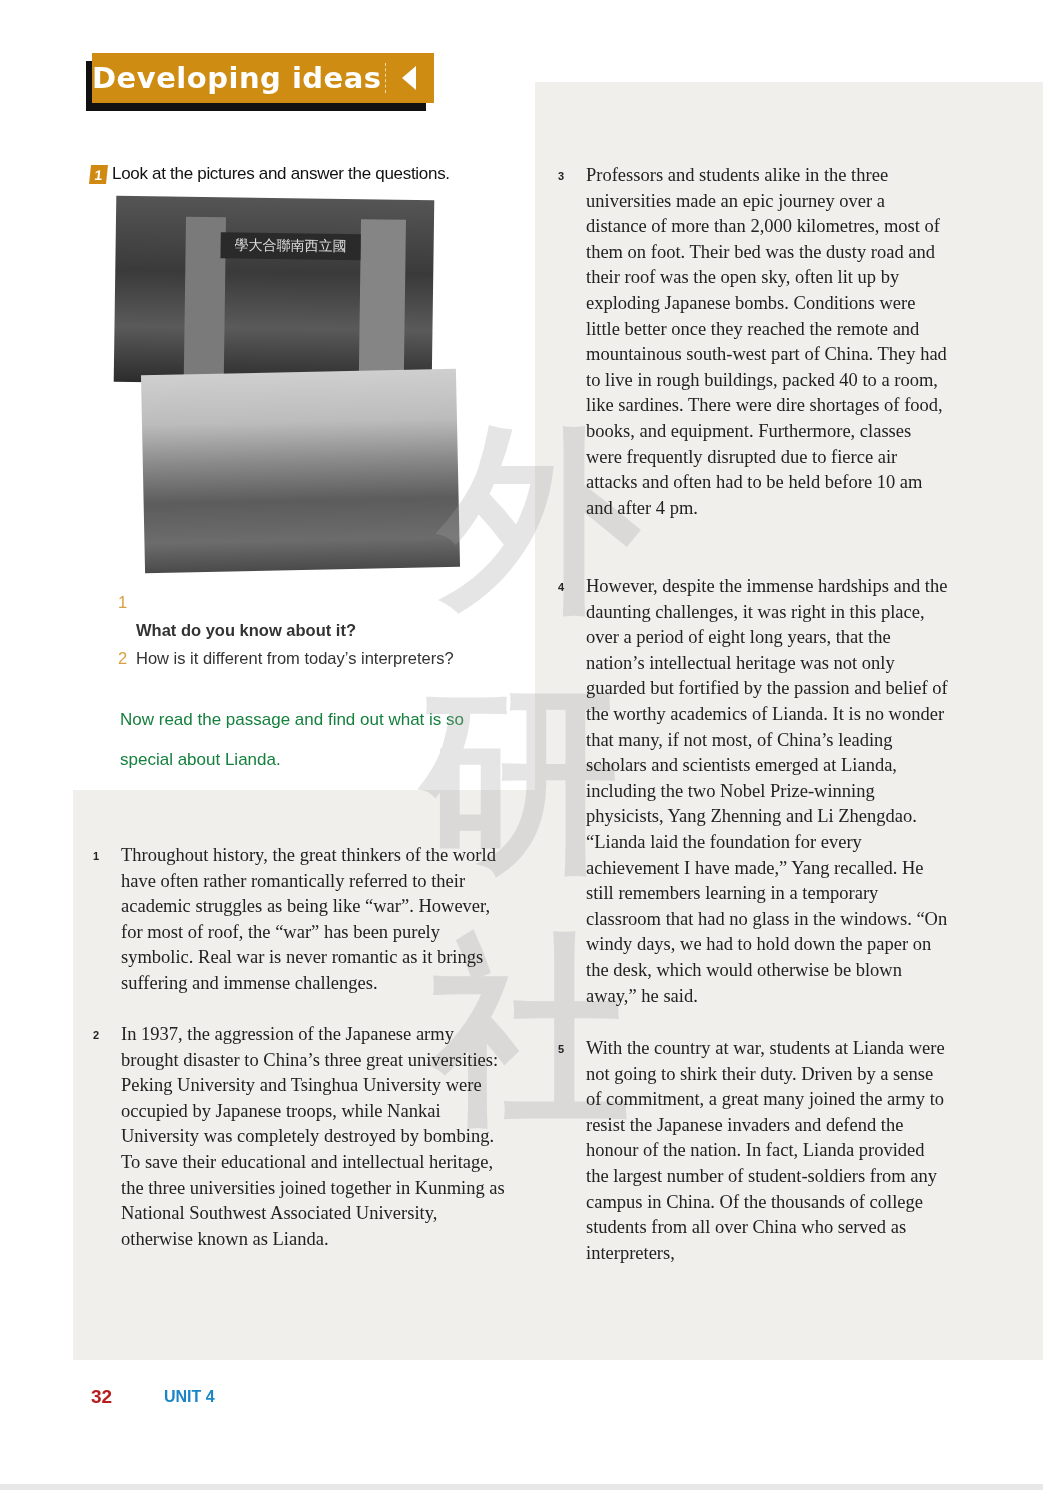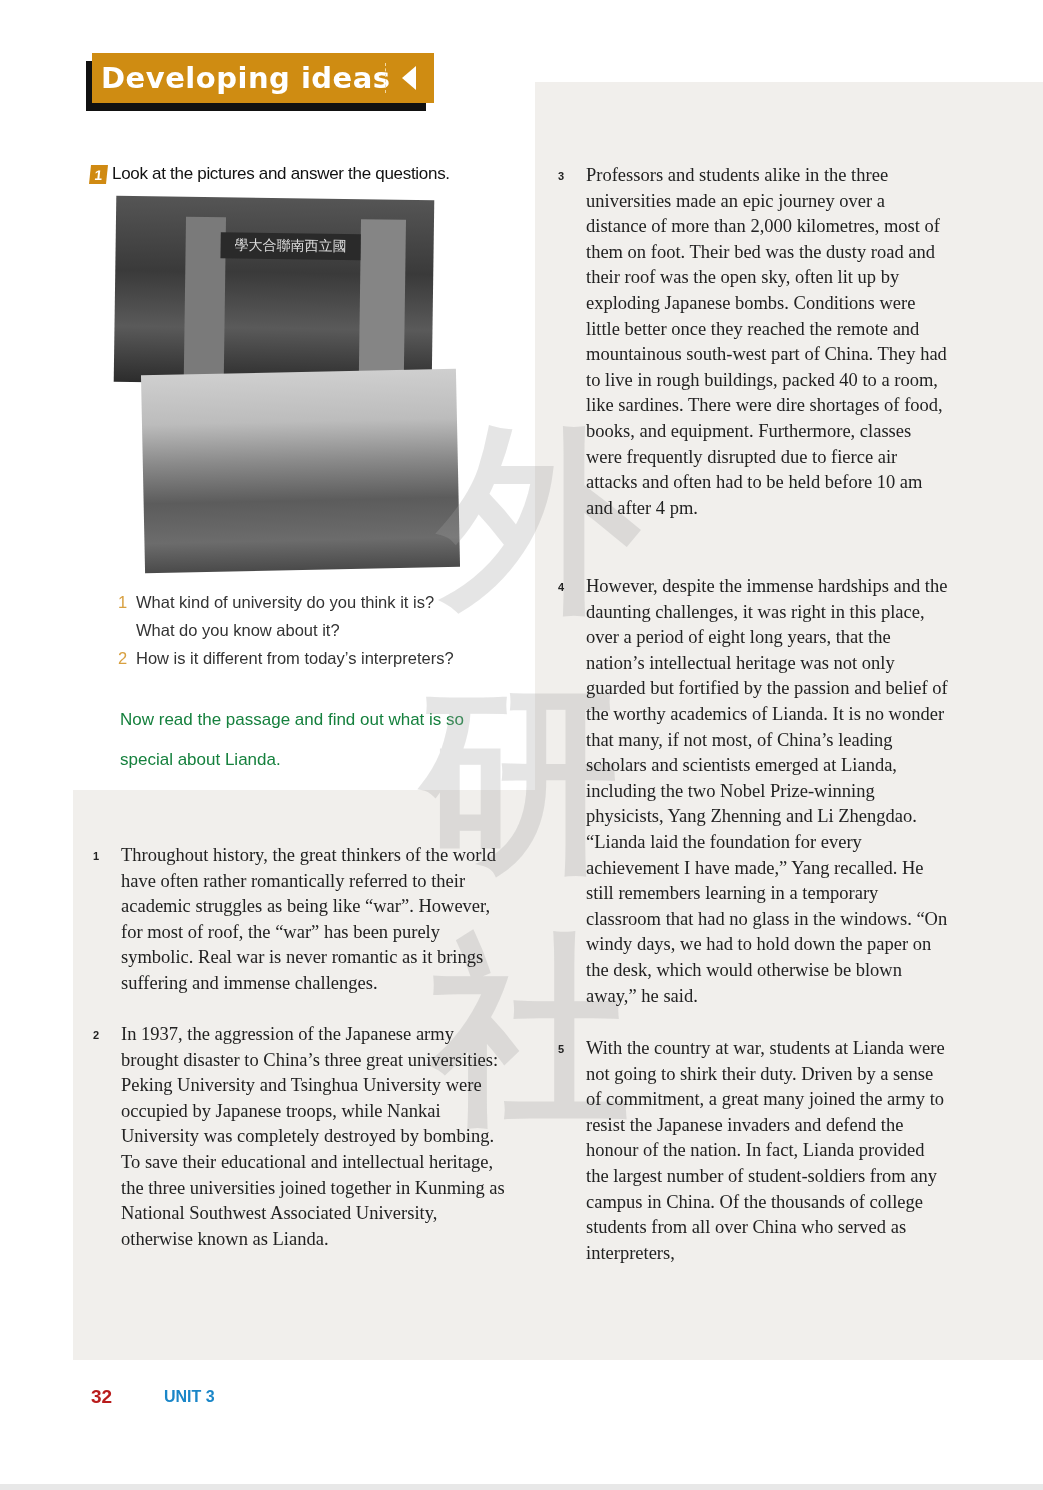--- a/index.html
+++ b/index.html
@@ -26,21 +26,21 @@
     .section-header {
       position: absolute; left: 86px; top: 53px;
     }
     .section-header .shadow {
       position: absolute; left: 0; top: 8px; width: 340px; height: 50px; background: #111;
     }
     .section-header .label {
       position: absolute; left: 6px; top: 0; width: 342px; height: 50px; background: #cf8c12;
       display: flex; align-items: center; color: #fff;
       font-family: "DejaVu Sans", sans-serif; font-weight: bold; font-size: 29px; letter-spacing: 0.5px;
-      box-sizing: border-box; padding-left: 9px;
+      box-sizing: border-box; 
     }
     .section-header .divider {
       position: absolute; left: 299px; top: 10px; height: 30px; border-left: 1px dashed #f3d9a5;
     }
     .section-header .arrow {
       position: absolute; left: 316px; top: 13px; width: 0; height: 0;
       border-top: 12px solid transparent; border-bottom: 12px solid transparent; border-right: 14px solid #fff;
     }
     .activity {
       position: absolute; left: 90px; top: 164px; display: flex; align-items: center;
@@ -63,21 +63,21 @@
     .photo-1 .pillar-l { position: absolute; left: 70px; top: 20px; width: 40px; height: 170px; background: #7a7a7a; }
     .photo-1 .pillar-r { position: absolute; left: 245px; top: 20px; width: 45px; height: 170px; background: #858585; }
     .photo-2 {
       position: absolute; left: 143px; top: 372px; width: 315px; height: 198px;
       background: linear-gradient(180deg, #cfcfcf 0%, #bcbcbc 25%, #8a8a8a 45%, #5c5c5c 65%, #6c6c6c 85%, #4a4a4a 100%);
       transform: rotate(-1.2deg);
     }
     .questions { position: absolute; left: 118px; top: 588px; font-size: 16.5px; color: #333; line-height: 28px; }
     .questions .q { display: flex; }
     .questions .num { color: #d8a040; width: 18px; }
-    .questions .cont { padding-left: 18px; }
+    .questions .cont { padding-left: 18px; font-weight: bold; }
     .lead { position: absolute; left: 120px; top: 700px; width: 390px; font-size: 17px; color: #15803d; line-height: 40px; }
     .para {
       position: absolute; font-family: "Liberation Serif", serif; font-size: 18.5px; line-height: 25.6px; color: #222;
     }
     .para .pnum {
       position: absolute; left: -28px; top: 1px; font-family: "Liberation Sans", sans-serif; font-size: 11px; font-weight: bold; color: #222;
     }
     .footer-page { position: absolute; left: 91px; top: 1386px; font-size: 19px; font-weight: bold; color: #b91c1c; }
     .footer-unit { position: absolute; left: 164px; top: 1388px; font-size: 16px; font-weight: bold; color: #1a86c8; }
   </style>
@@ -105,21 +105,20 @@
 <div class="photo-1">
   <div class="pillar-l"></div>
   <div class="pillar-r"></div>
   <div class="gate-sign">學大合聯南西立國</div>
 </div>
 <div class="photo-2"></div>
 
 <div class="questions">
   <div class="q">
     <span class="num">1</span>
-    <span>What kind of university do you think it is?</span>
   </div>
   <div class="cont">What do you know about it?</div>
   <div class="q">
     <span class="num">2</span>
     <span>How is it different from today’s interpreters?</span>
   </div>
 </div>
 
 <div class="lead">Now read the passage and find out what is so special about Lianda.</div>
 
@@ -146,13 +145,13 @@
   <span class="pnum">4</span>
   <span>However, despite the immense hardships and the daunting challenges, it was right in this place, over a period of eight long years, that the nation’s intellectual heritage was not only guarded but fortified by the passion and belief of the worthy academics of Lianda. It is no wonder that many, if not most, of China’s leading scholars and scientists emerged at Lianda, including the two Nobel Prize-winning physicists, Yang Zhenning and Li Zhengdao. “Lianda laid the foundation for every achievement I have made,” Yang recalled. He still remembers learning in a temporary classroom that had no glass in the windows. “On windy days, we had to hold down the paper on the desk, which would otherwise be blown away,” he said.</span>
 </div>
 
 <div class="para" style="left:586px; top:1036px; width:362px;">
   <span class="pnum">5</span>
   <span>With the country at war, students at Lianda were not going to shirk their duty. Driven by a sense of commitment, a great many joined the army to resist the Japanese invaders and defend the honour of the nation. In fact, Lianda provided the largest number of student-soldiers from any campus in China. Of the thousands of college students from all over China who served as interpreters,</span>
 </div>
 
 <div class="footer-page">32</div>
-<div class="footer-unit">UNIT 3</div>
+<div class="footer-unit">UNIT 4</div>
 
 </body></html>

